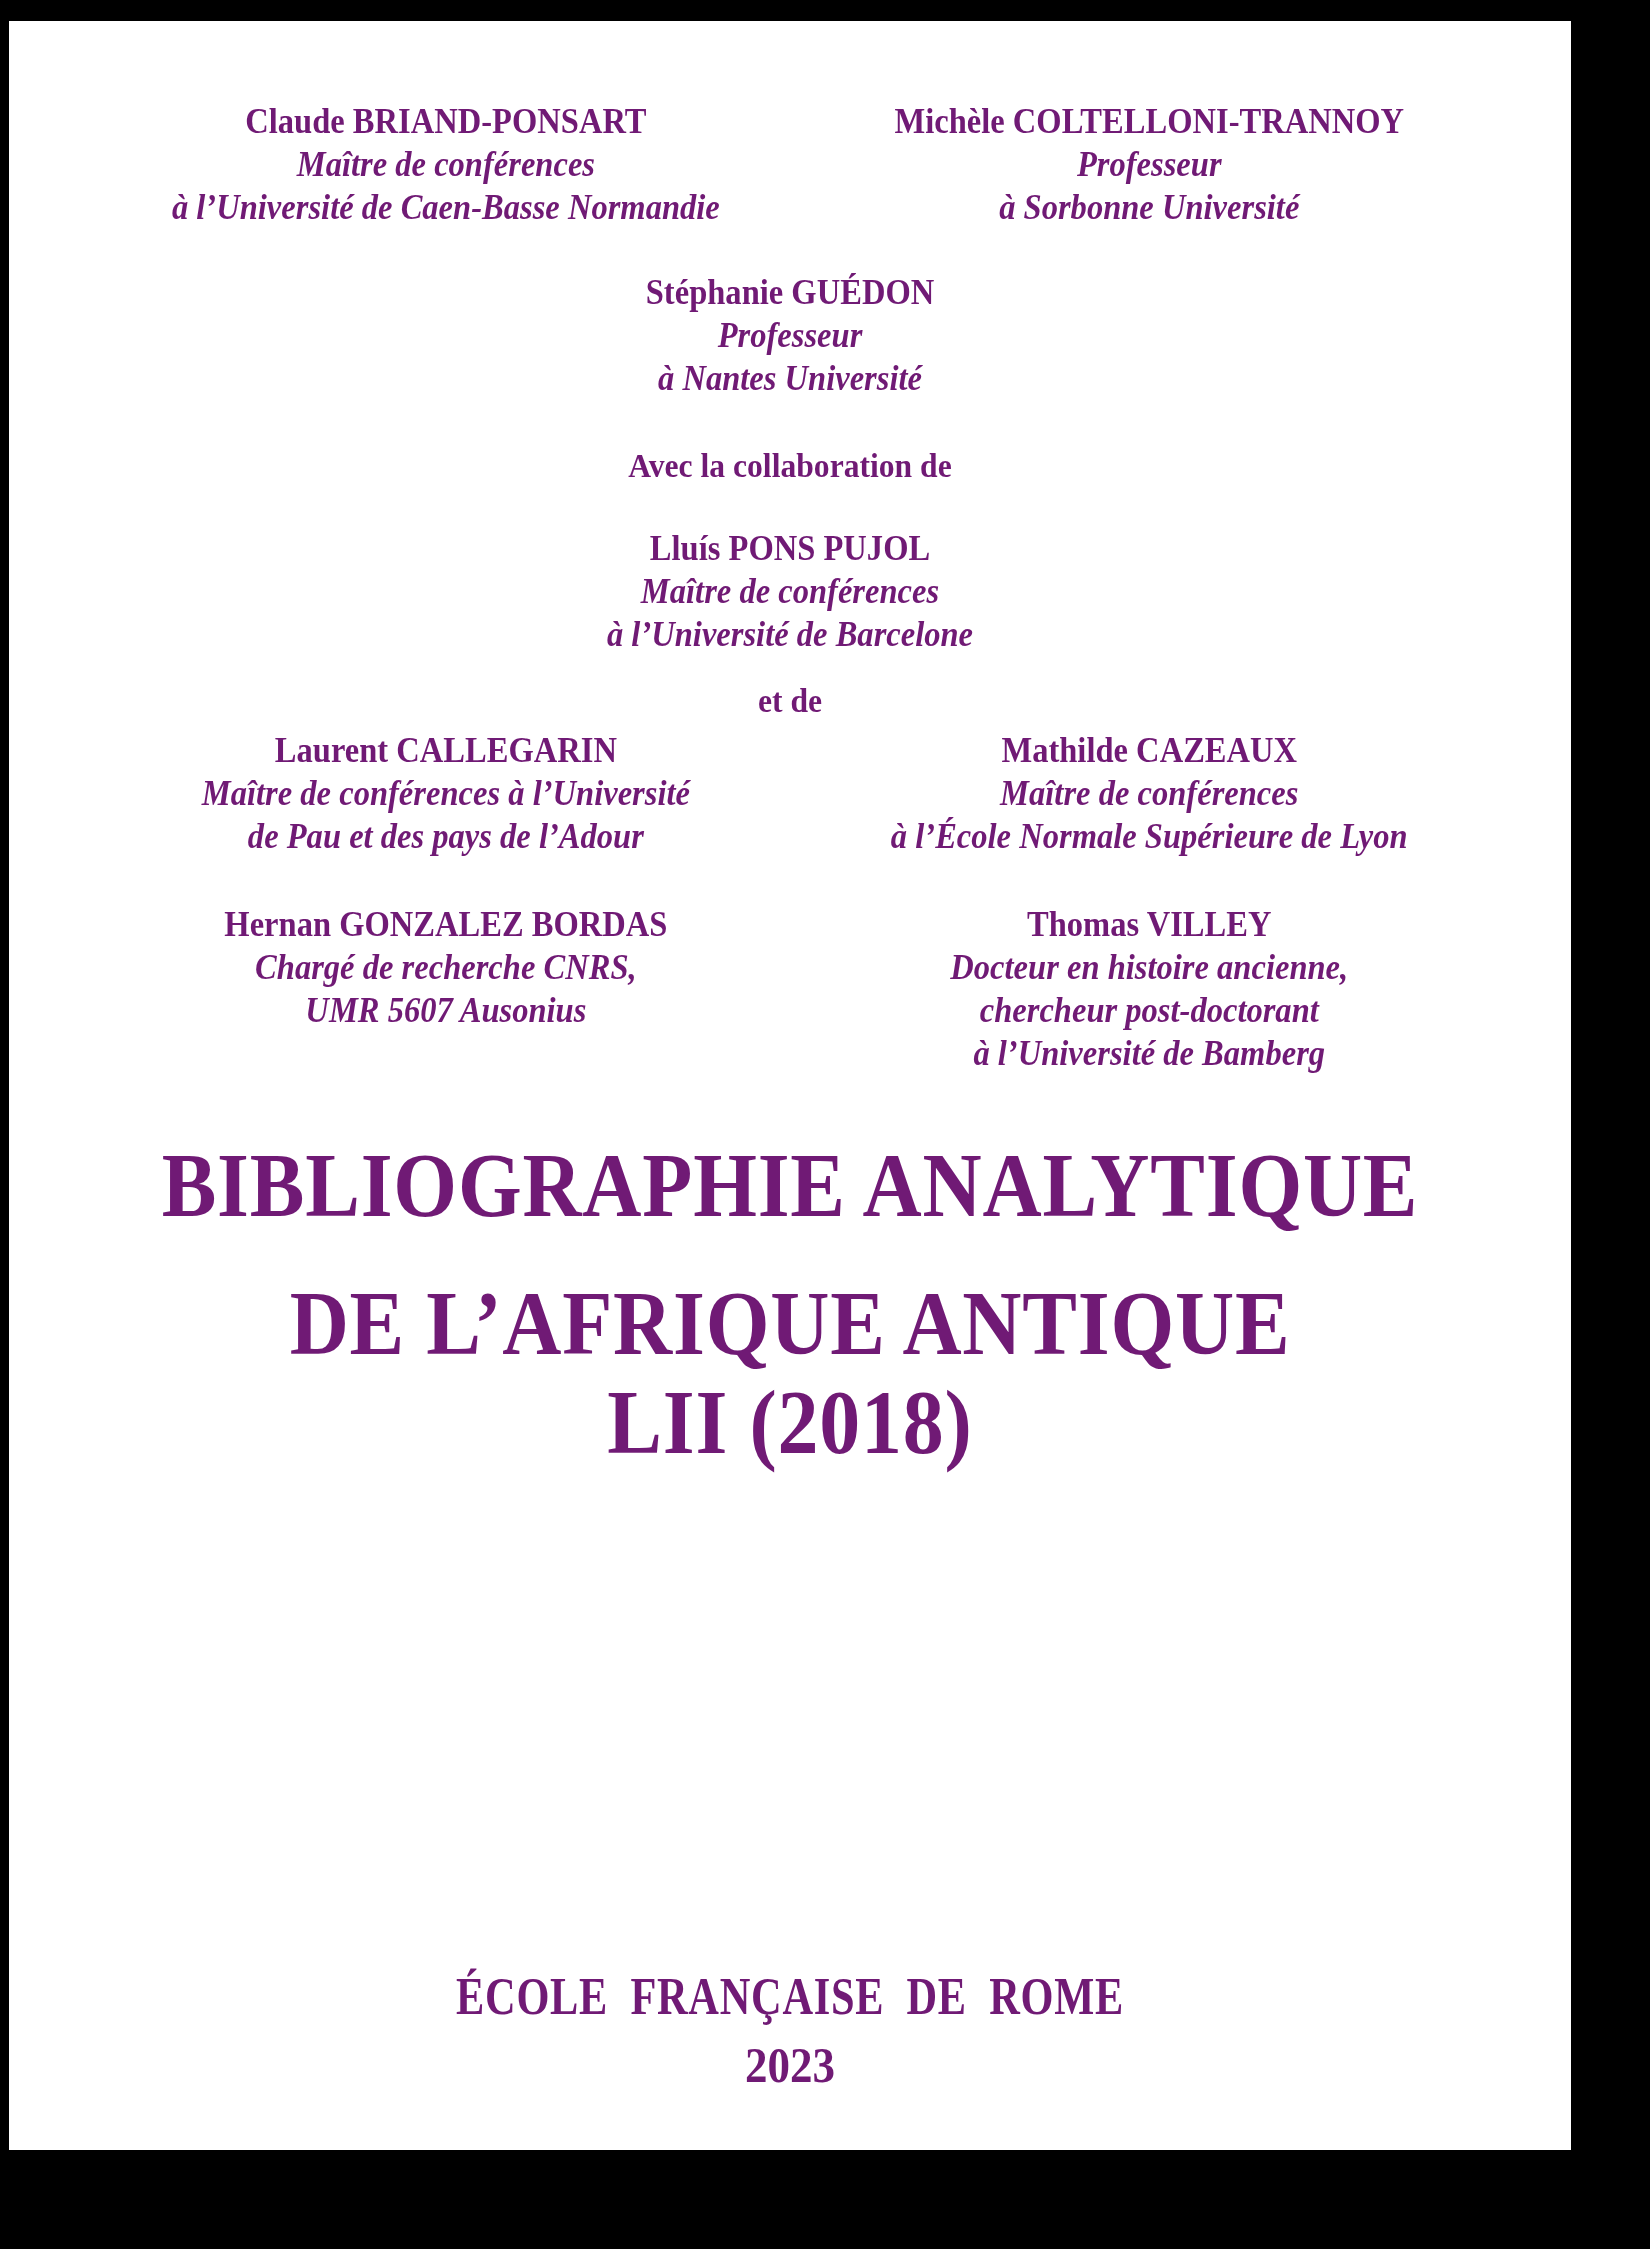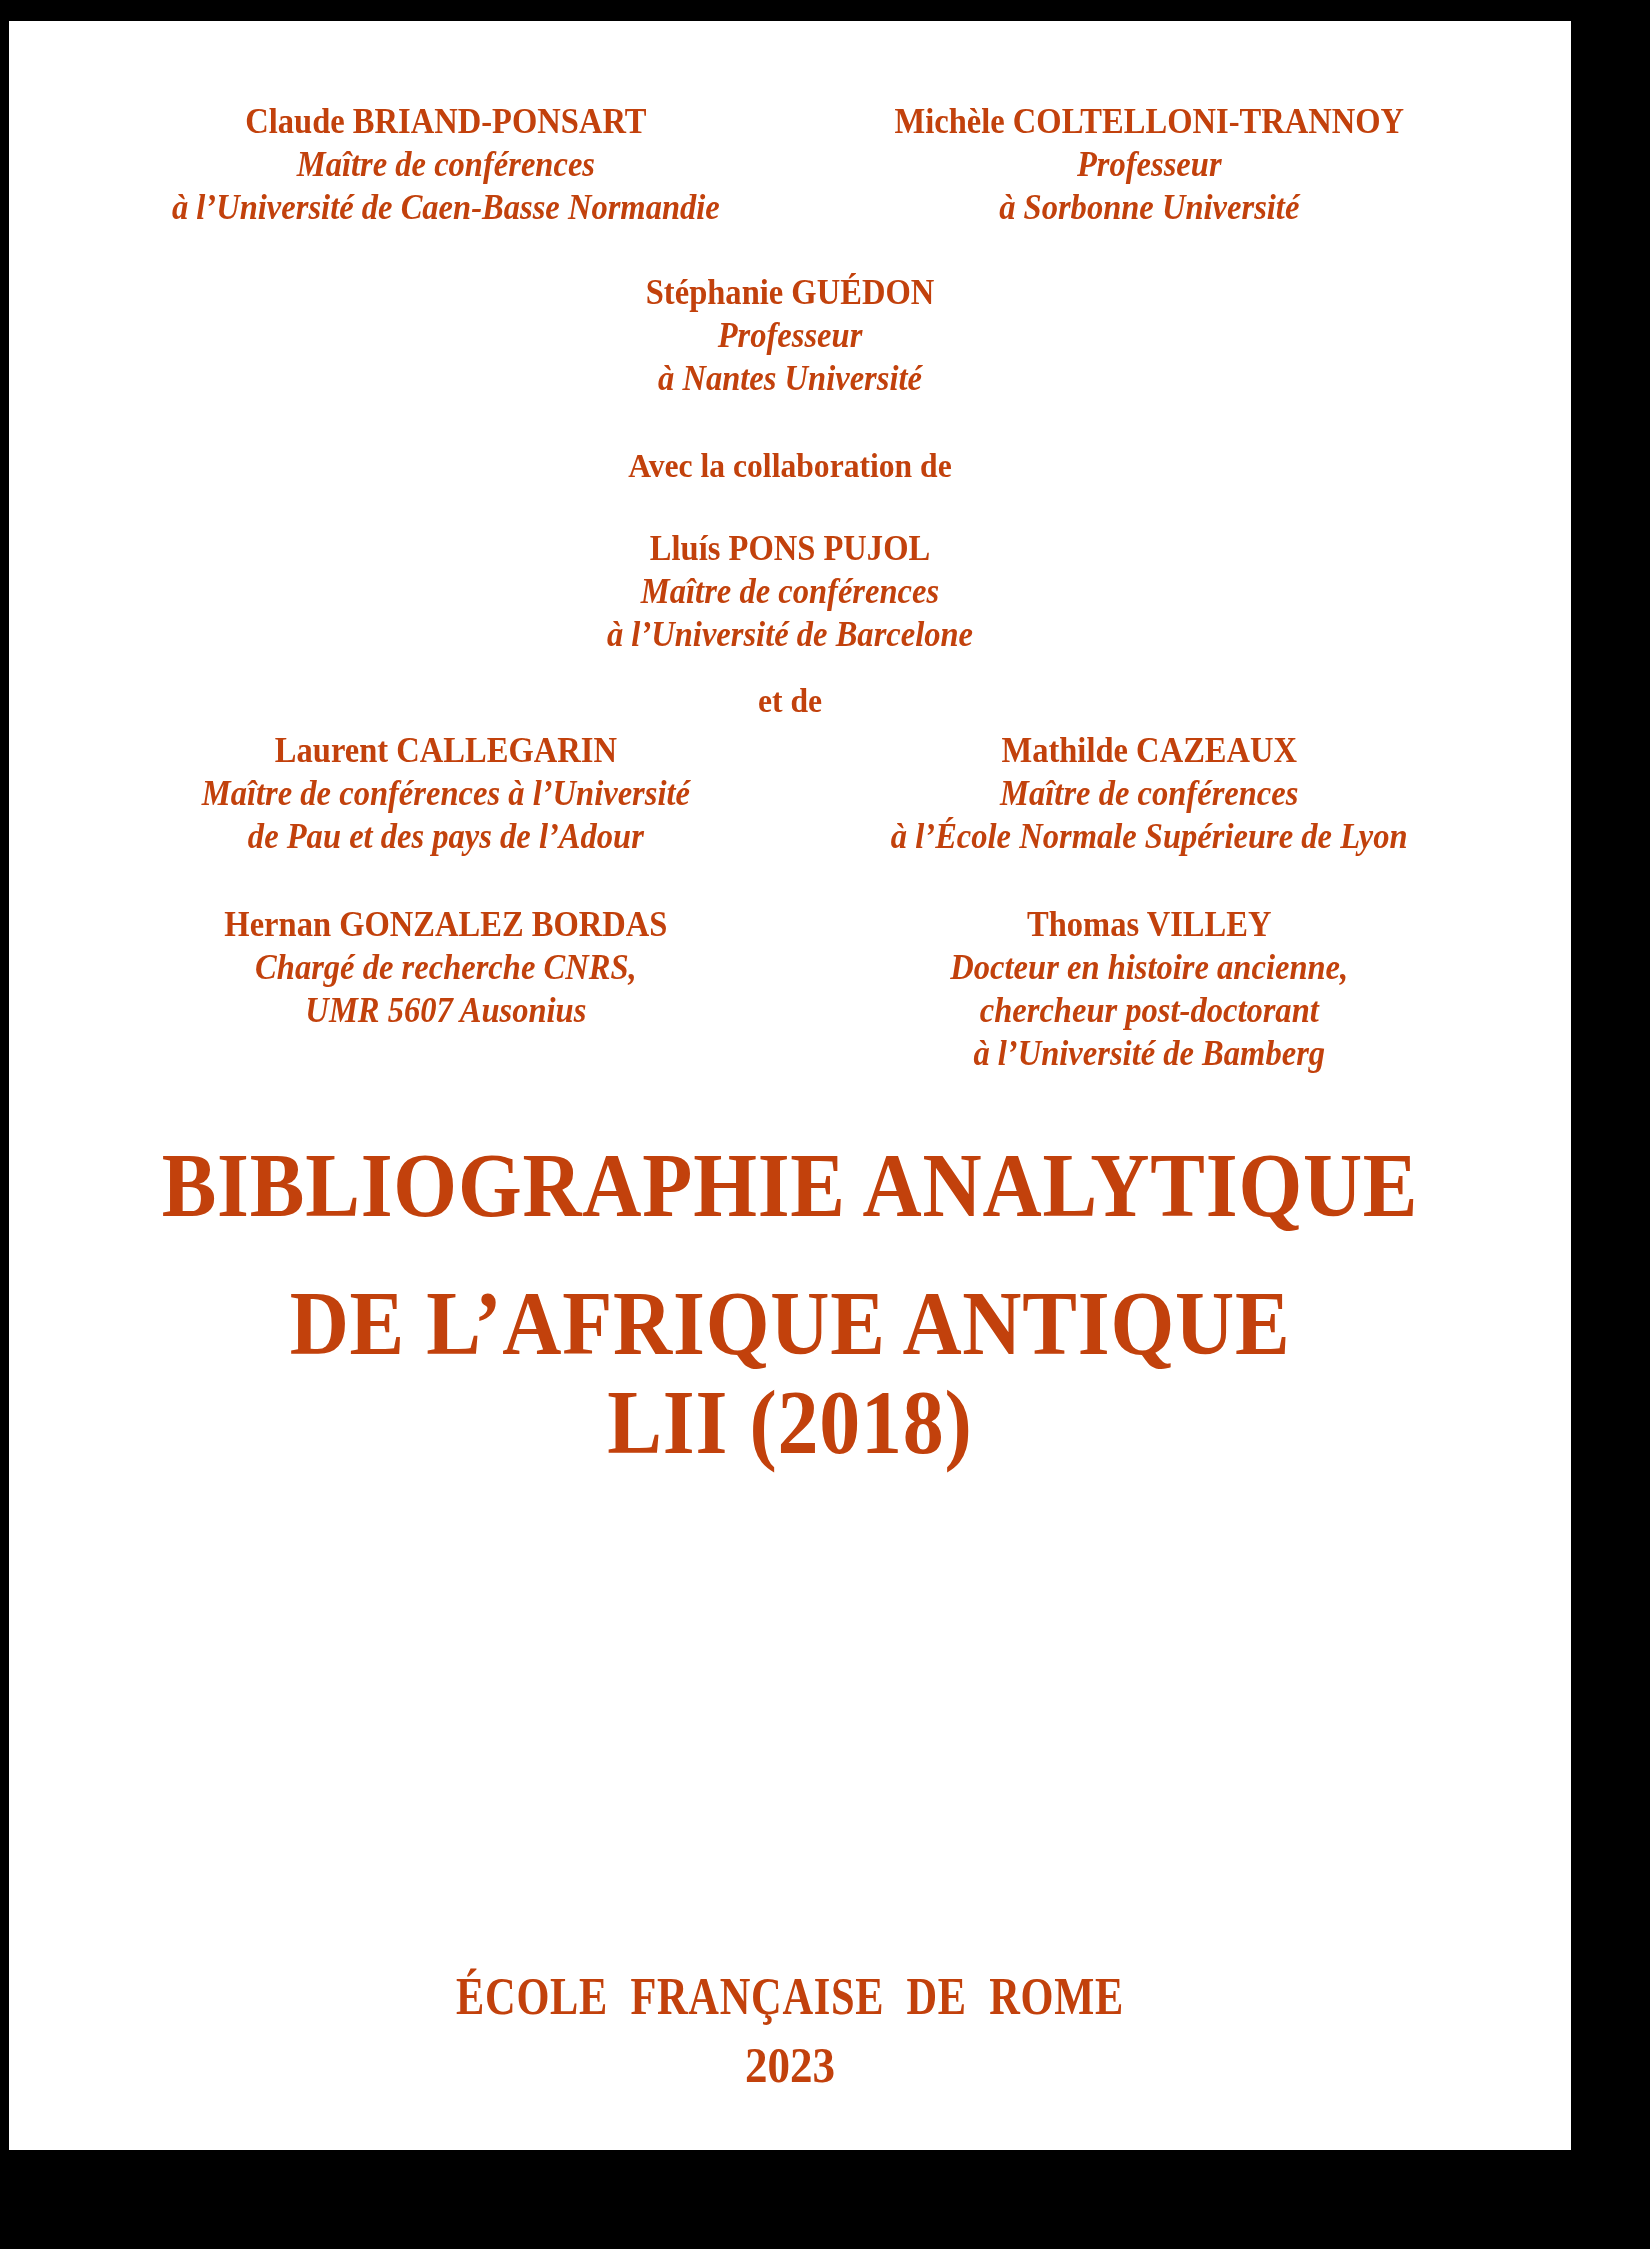--- a/index.html
+++ b/index.html
@@ -15,21 +15,21 @@
     font-family: "Liberation Serif", serif;
     overflow: hidden;
   }
   .paper {
     position: absolute;
     left: 8.5px;
     top: 20.5px;
     width: 1562px;
     height: 2129px;
     background: #ffffff;
-    color: #c2410c;
+    color: #701a75;
   }
   
   .row {
     position: absolute;
     left: 0;
     width: 100%;
   }
   .col-left {
     position: absolute;
     left: 4%;

